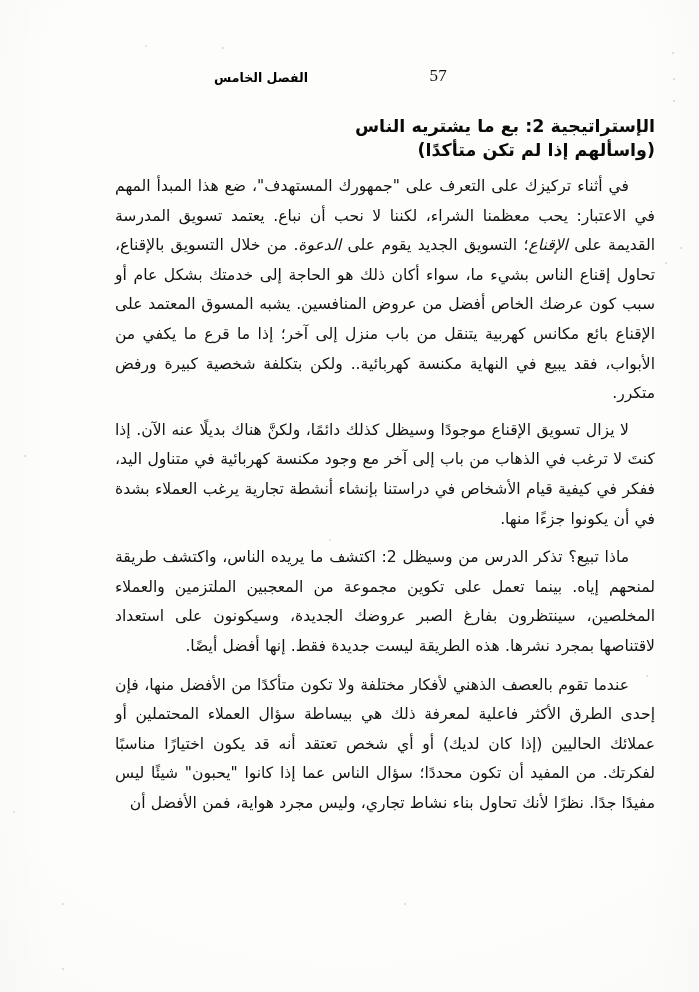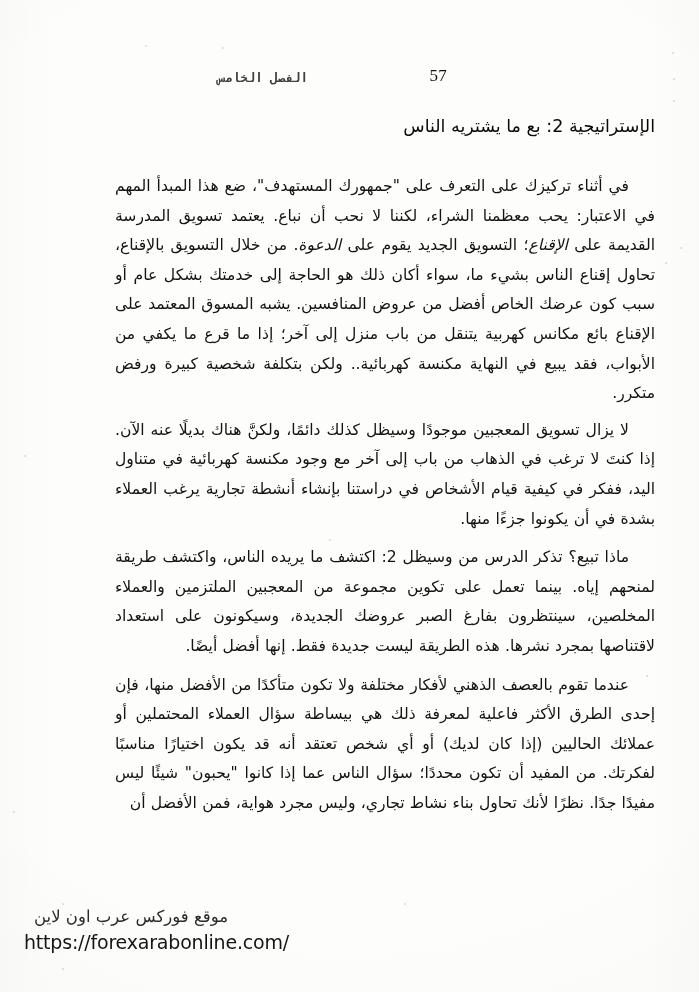--- a/index.html
+++ b/index.html
@@ -58,36 +58,35 @@
     letter-spacing: .2px;
     color: #121212;
   }
   .chapter-label {
     position: absolute;
     right: 347px;
     top: 4px;
     font-size: 12.5px;
     font-weight: 700;
     letter-spacing: 0px;
-    color: #404040;
+    color: #000000;
     white-space: nowrap;
-    font-family: Liberation Mono, monospace;
   }
 
   
   .heading {
     position: absolute;
     top: 114px;
     right: 44px;
     left: 118px;
     text-align: right;
   }
   .heading-line {
     font-size: 17.5px;
-    font-weight: 400;
+    font-weight: 700;
     line-height: 24px;
     color: #0a0a0a;
     letter-spacing: -0.2px;
     white-space: nowrap;
   }
   .heading-line.second {
     padding-inline-end: 6px;
   }
 
   
@@ -163,27 +162,24 @@
 
 <div class="content">
 
   <div class="running-head">
     <span class="page-number">57</span>
     <span class="chapter-label">الفصل الخامس</span>
   </div>
 
   <div class="heading">
     <div class="heading-line">الإستراتيجية 2: بع ما يشتريه الناس</div>
+    <div class="heading-line second">(واسألهم إذا لم تكن متأكدًا)</div>
   </div>
 
   <div class="body-copy">
     <p class="para tight">في أثناء تركيزك على التعرف على "جمهورك المستهدف"، ضع هذا المبدأ المهم في الاعتبار: يحب معظمنا الشراء، لكننا لا نحب أن نباع. يعتمد تسويق المدرسة القديمة على <em>الإقناع</em>؛ التسويق الجديد يقوم على <em>الدعوة</em>. من خلال التسويق بالإقناع، تحاول إقناع الناس بشيء ما، سواء أكان ذلك هو الحاجة إلى خدمتك بشكل عام أو سبب كون عرضك الخاص أفضل من عروض المنافسين. يشبه المسوق المعتمد على الإقناع بائع مكانس كهربية يتنقل من باب منزل إلى آخر؛ إذا ما قرع ما يكفي من الأبواب، فقد يبيع في النهاية مكنسة كهربائية.. ولكن بتكلفة شخصية كبيرة ورفض متكرر.</p>
-    <p class="para">لا يزال تسويق المعجبين موجودًا وسيظل كذلك دائمًا، ولكنَّ هناك بديلًا عنه الآن. إذا كنتَ لا ترغب في الذهاب من باب إلى آخر مع وجود مكنسة كهربائية في متناول اليد، ففكر في كيفية قيام الأشخاص في دراستنا بإنشاء أنشطة تجارية يرغب العملاء بشدة في أن يكونوا جزءًا منها.</p>
+    <p class="para">لا يزال تسويق الإقناع موجودًا وسيظل كذلك دائمًا، ولكنَّ هناك بديلًا عنه الآن. إذا كنتَ لا ترغب في الذهاب من باب إلى آخر مع وجود مكنسة كهربائية في متناول اليد، ففكر في كيفية قيام الأشخاص في دراستنا بإنشاء أنشطة تجارية يرغب العملاء بشدة في أن يكونوا جزءًا منها.</p>
     <p class="para">ماذا تبيع؟ تذكر الدرس من وسيظل 2: اكتشف ما يريده الناس، واكتشف طريقة لمنحهم إياه. بينما تعمل على تكوين مجموعة من المعجبين الملتزمين والعملاء المخلصين، سينتظرون بفارغ الصبر عروضك الجديدة، وسيكونون على استعداد لاقتناصها بمجرد نشرها. هذه الطريقة ليست جديدة فقط. إنها أفضل أيضًا.</p>
     <p class="para">عندما تقوم بالعصف الذهني لأفكار مختلفة ولا تكون متأكدًا من الأفضل منها، فإن إحدى الطرق الأكثر فاعلية لمعرفة ذلك هي بيساطة سؤال العملاء المحتملين أو عملائك الحاليين (إذا كان لديك) أو أي شخص تعتقد أنه قد يكون اختيارًا مناسبًا لفكرتك. من المفيد أن تكون محددًا؛ سؤال الناس عما إذا كانوا "يحبون" شيئًا ليس مفيدًا جدًا. نظرًا لأنك تحاول بناء نشاط تجاري، وليس مجرد هواية، فمن الأفضل أن</p>
   </div>
 
-  <div class="watermark">
-    <div class="watermark-ar">موقع فوركس عرب اون لاين</div>
-    <div class="watermark-url">https://forexarabonline.com/</div>
-  </div>
 
 </div>
 
 </body></html>

